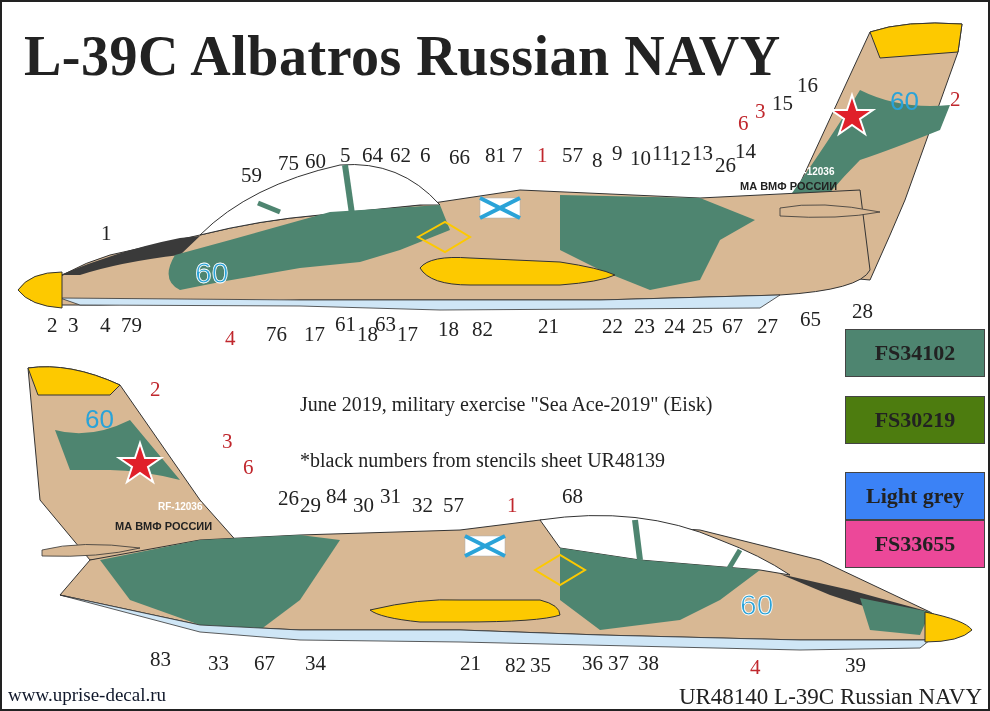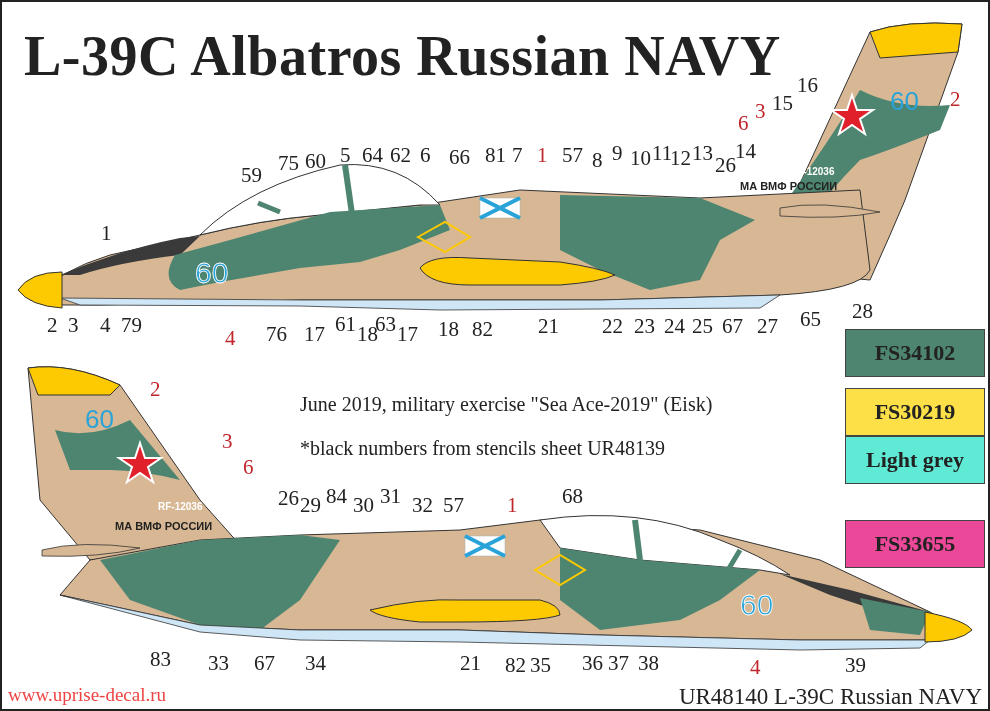--- a/index.html
+++ b/index.html
@@ -4,21 +4,21 @@
 <style>
   html, body { margin:0; padding:0; }
   body { width:990px; height:711px; background:#fff; position:relative; overflow:hidden; font-family:"Liberation Serif", serif; }
   .frame { position:absolute; left:0; top:0; width:986px; height:707px; border:2px solid #222; }
   .title { position:absolute; left:24px; top:24px; font-family:"Liberation Serif", serif; font-weight:bold; font-size:56px; color:#222; letter-spacing:0.5px; white-space:nowrap; }
   svg.art { position:absolute; left:0; top:0; }
   .lbl { font-family:"Liberation Serif", serif; font-size:21px; fill:#222; }
   .lbl.red { fill:#c0272d; }
   .note { position:absolute; font-family:"Liberation Serif", serif; font-size:20px; color:#222; white-space:nowrap; }
   .swatch { position:absolute; left:845px; width:140px; height:48px; border:1px solid #444; box-sizing:border-box; display:flex; align-items:center; justify-content:center; font-family:"Liberation Serif", serif; font-weight:bold; font-size:22px; color:#222;text-align:center; }
-  .footer-left { position:absolute; left:8px; top:684px; font-family:"Liberation Serif", serif; font-size:19px; color:#ef4444; }
+  .footer-left { position:absolute; left:8px; top:684px; font-family:"Liberation Serif", serif; font-size:19px; color:#0f172a; }
   .footer-right { position:absolute; right:8px; top:684px; font-family:"Liberation Serif", serif; font-size:23px; color:#222; }
   .mark { font-family:"Liberation Sans", sans-serif; font-weight:bold; }
 </style>
 </head>
 <body>
 
 <div class="frame"></div>
 
 <div class="title">L-39C Albatros Russian NAVY</div>
 
@@ -178,21 +178,21 @@
     <text class="lbl" x="530" y="672">35</text>
     <text class="lbl" x="582" y="670">36</text>
     <text class="lbl" x="608" y="670">37</text>
     <text class="lbl" x="638" y="670">38</text>
     <text class="lbl red" x="750" y="674">4</text>
     <text class="lbl" x="845" y="672">39</text>
   </g>
 </svg>
 
 <div class="note" style="left:300px; top:393px;">June 2019, military exercise "Sea Ace-2019" (Eisk)</div>
-<div class="note" style="left:300px; top:437px;">*black numbers from stencils sheet UR48139</div>
+<div class="note" style="left:300px; top:449px;">*black numbers from stencils sheet UR48139</div>
 
 <div class="swatch" style="top:329px; background:#4e8570;">FS34102</div>
-<div class="swatch" style="top:388px; background:#fde047;">FS30219</div>
-<div class="swatch" style="top:436px; background:#5eead4;">Light grey</div>
+<div class="swatch" style="top:396px; background:#4d7c0f;">FS30219</div>
+<div class="swatch" style="top:472px; background:#3b82f6;">Light grey</div>
 <div class="swatch" style="top:520px; background:#ec4899;">FS33655</div>
 
 <div class="footer-left">www.uprise-decal.ru</div>
 <div class="footer-right">UR48140 L-39C Russian NAVY</div>
 
 </body></html>

